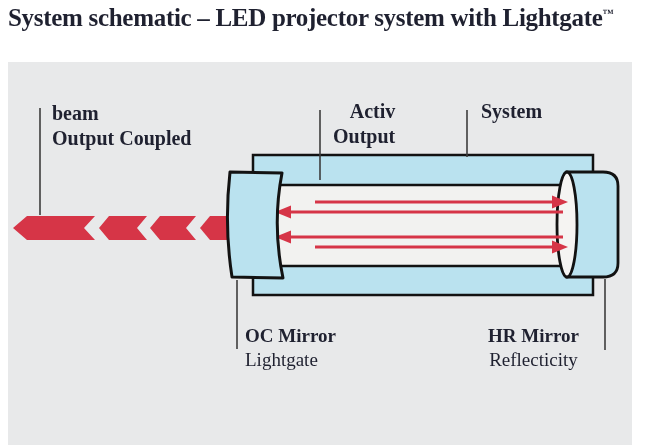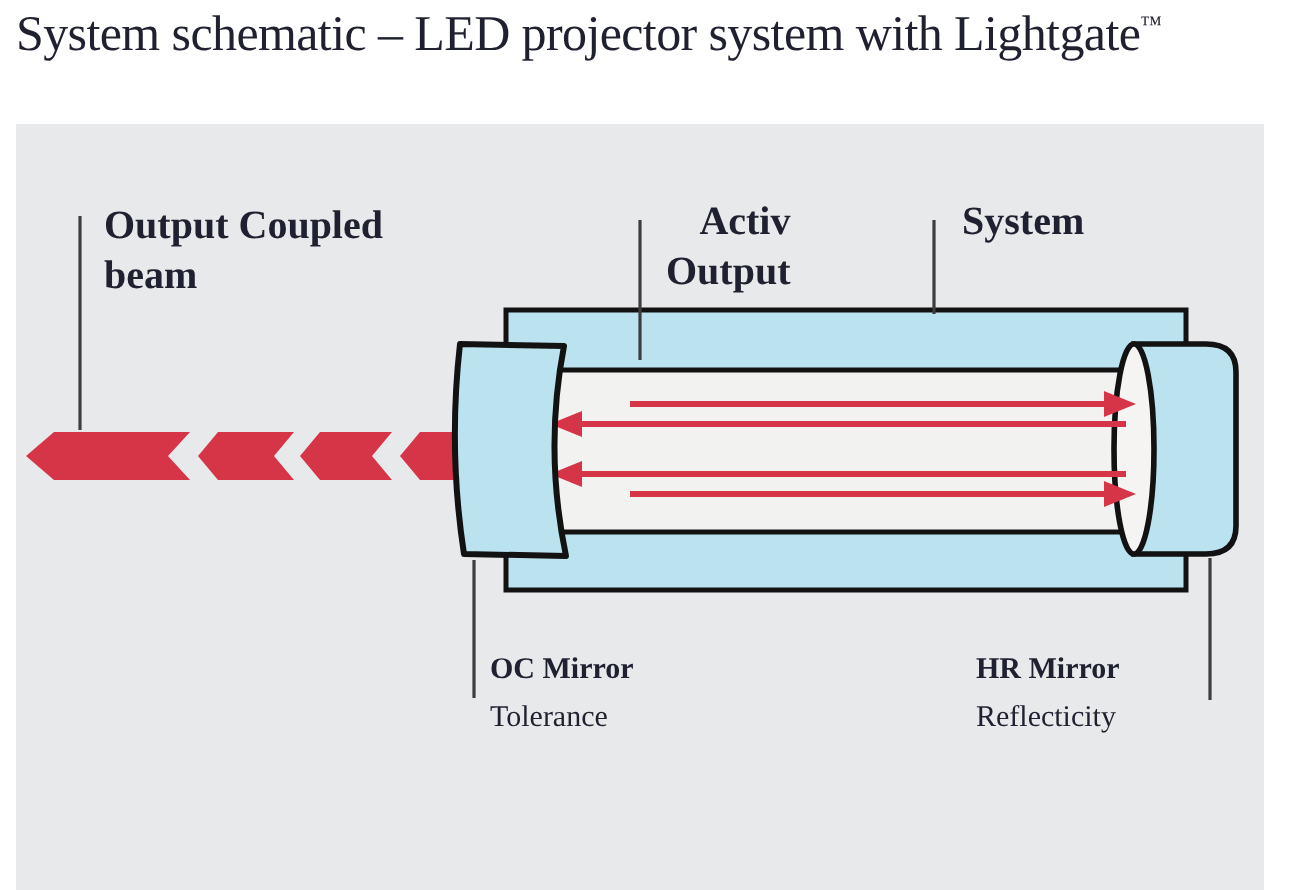--- a/index.html
+++ b/index.html
@@ -4,35 +4,35 @@
 <style>
   html,body{margin:0;padding:0;background:#ffffff;}
   #stage{
     position:relative;width:647px;height:445px;overflow:hidden;
     font-family:"Liberation Serif", serif;
     color:var(--text,#1f2130);
     background:#ffffff;
   }
   .title{
     position:absolute;left:8px;top:4px;width:636px;
-    font-size:25px;font-weight:normal;letter-spacing:-0.3px;
+    font-size:25px;font-weight:bold;letter-spacing:-0.3px;
     color:var(--text,#1f2130);white-space:nowrap;
   }
   .title sup{font-size:11px;vertical-align:super;letter-spacing:0;}
   .panel{
     position:absolute;left:8px;top:62px;width:624px;height:383px;
     background:var(--panel-gray,#e8e9ea);
   }
   svg.schematic{position:absolute;left:0;top:0;}
   .lbl{
     position:absolute;font-size:20px;font-weight:bold;line-height:25px;
     color:var(--text,#1f2130);white-space:nowrap;
   }
   .callout{
-    position:absolute;font-size:15px;line-height:23.5px;
+    position:absolute;font-size:19px;line-height:23.5px;
     color:var(--text,#1f2130);white-space:nowrap;
   }
   .callout .co-name{font-weight:bold;}
   
   .blue-shape{fill:var(--component-blue,#bae2ef);stroke:var(--outline,#121212);}
   .medium{fill:var(--medium-fill,#f2f2f0);stroke:var(--outline,#121212);}
   .mirror-face{fill:var(--mirror-face-fill,#f5f4f2);stroke:var(--outline,#121212);}
   .red-fill{fill:var(--beam-red,#d63547);}
   .red-line{stroke:var(--beam-red,#d63547);stroke-width:3;fill:none;}
   .leader{stroke:var(--leader,#3d3d3d);stroke-width:1.6;fill:none;}
@@ -82,34 +82,34 @@
     <path d="M230,172 Q224,225 232,277 L283,278 Q272,225 282,173 Z" stroke-width="3" stroke-linejoin="round" class="blue-shape"></path>
 
     <path d="M40,108 V215" class="leader"></path>
     <path d="M320,110 V180" class="leader"></path>
     <path d="M467,110 V157" class="leader"></path>
     <path d="M237,280 V349" class="leader"></path>
     <path d="M605,279 V350" class="leader"></path>
   </svg>
 
   <div class="lbl" style="left:52px;top:101px;">
+    <div>beam</div>
     <div>Output Coupled</div>
-    <div>beam</div>
   </div>
 
   <div class="lbl" style="left:333px;top:99px;text-align:right;">
     <div>Activ</div>
     <div>Output</div>
   </div>
 
   <div class="lbl" style="left:481px;top:99px;">System</div>
 
   <div class="callout" style="left:245px;top:324px;">
     <div class="co-name">OC Mirror</div>
-    <div>Tolerance</div>
+    <div>Lightgate</div>
   </div>
 
-  <div class="callout" style="left:488px;top:324px;">
+  <div class="callout" style="left:488px;top:324px;text-align:center;">
     <div class="co-name">HR Mirror</div>
     <div>Reflecticity</div>
   </div>
 
 </div>
 
 </body></html>

